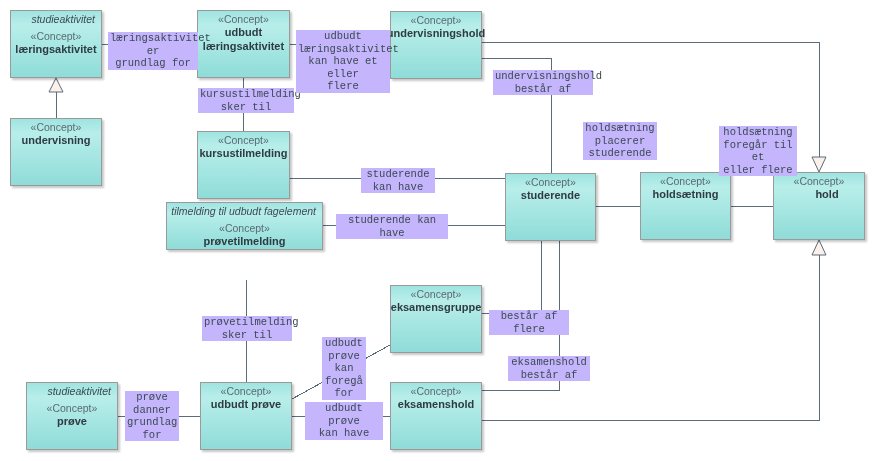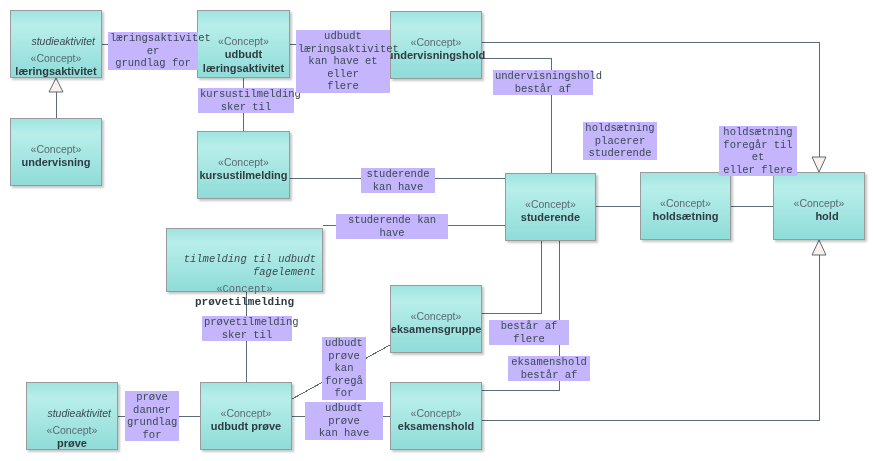--- a/index.html
+++ b/index.html
@@ -25,21 +25,21 @@
   }
   .uml-box {
     position: absolute;
     box-sizing: border-box;
     border: 1px solid #9a9a9a;
     background: linear-gradient(to bottom, #9fe4e0 0%, #b8eeea 22%, #8fdcd8 100%);
     box-shadow: 2px 2px 2px rgba(0,0,0,0.22);
     display: flex;
     flex-direction: column;
     align-items: center;
-    padding-top: 24px;
+    padding-top: 2px;
   }
   .box-attr {
     width: 100%;
     box-sizing: border-box;
     text-align: right;
     padding-right: 6px;
     font-style: italic;
     font-size: 10.5px;
     color: #3c4a52;
     line-height: 13px;
@@ -135,21 +135,21 @@
 læringsaktivitet</div>
       </div>
       <div class="uml-box" style="left: 390px; top: 11px; width: 92px; height: 68px;">
         <div class="box-stereo">«Concept»</div>
         <div class="box-name" style="white-space: pre-line;">undervisningshold</div>
       </div>
       <div class="uml-box" style="left: 197px; top: 131px; width: 93px; height: 68px;">
         <div class="box-stereo">«Concept»</div>
         <div class="box-name" style="white-space: pre-line;">kursustilmelding</div>
       </div>
-      <div class="uml-box" style="left: 166px; top: 228px; width: 157px; height: 64px; font-family: Liberation Mono, monospace;">
+      <div class="uml-box" style="left: 166px; top: 202px; width: 157px; height: 48px;">
         <div class="box-attr">tilmelding til udbudt fagelement</div>
         <div class="box-stereo">«Concept»</div>
         <div class="box-name" style="white-space: pre-line;">prøvetilmelding</div>
       </div>
       <div class="uml-box" style="left: 505px; top: 173px; width: 91px; height: 68px;">
         <div class="box-stereo">«Concept»</div>
         <div class="box-name" style="white-space: pre-line;">studerende</div>
       </div>
       <div class="uml-box" style="left: 640px; top: 172px; width: 91px; height: 68px;">
         <div class="box-stereo">«Concept»</div>
@@ -193,21 +193,21 @@
 placerer
 studerende</div>
       <div class="edge-label" style="left: 719px; top: 126px; width: 74px;">holdsætning
 foregår til et
 eller flere</div>
       <div class="edge-label" style="left: 361px; top: 168px; width: 70px;">studerende
 kan have</div>
       <div class="edge-label" style="left: 336px; top: 214px; width: 108px;">studerende kan have</div>
       <div class="edge-label" style="left: 202px; top: 316px; width: 86px;">prøvetilmelding
 sker til</div>
-      <div class="edge-label" style="left: 489px; top: 320px; width: 76px;">består af flere</div>
+      <div class="edge-label" style="left: 489px; top: 310px; width: 76px;">består af flere</div>
       <div class="edge-label" style="left: 508px; top: 356px; width: 78px;">eksamenshold
 består af</div>
       <div class="edge-label" style="left: 322px; top: 337px; width: 40px;">udbudt
 prøve
 kan
 foregå
 for</div>
       <div class="edge-label" style="left: 305px; top: 402px; width: 74px;">udbudt prøve
 kan have</div>
       <div class="edge-label" style="left: 125px; top: 391px; width: 50px;">prøve

